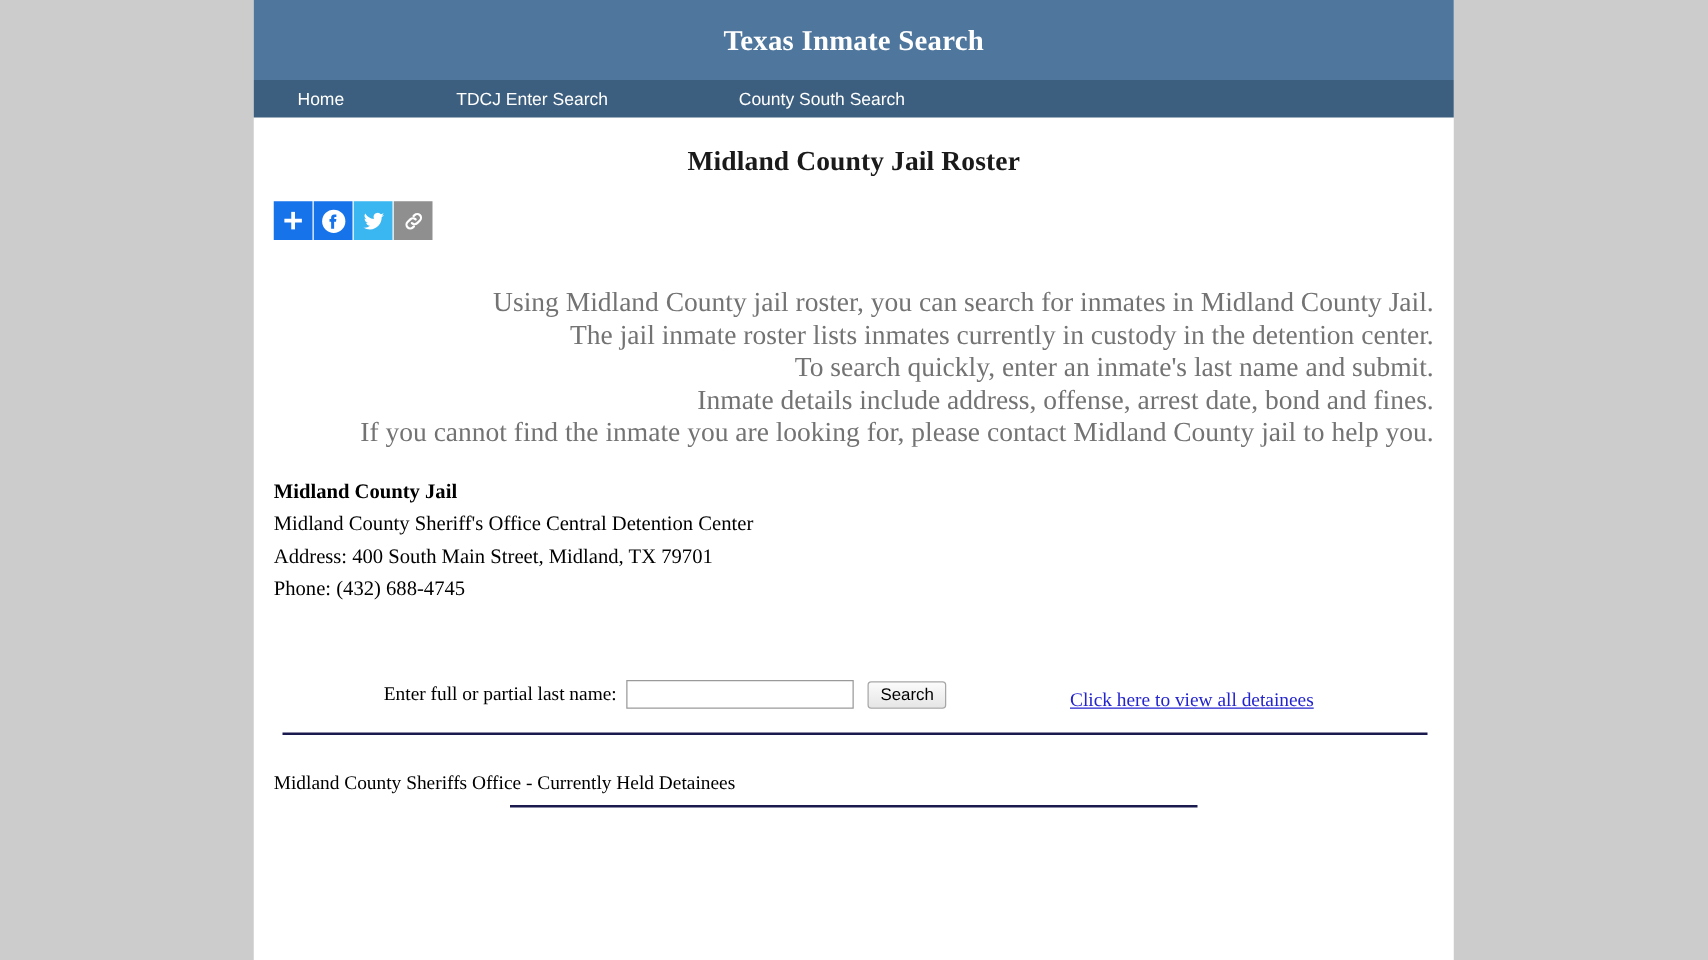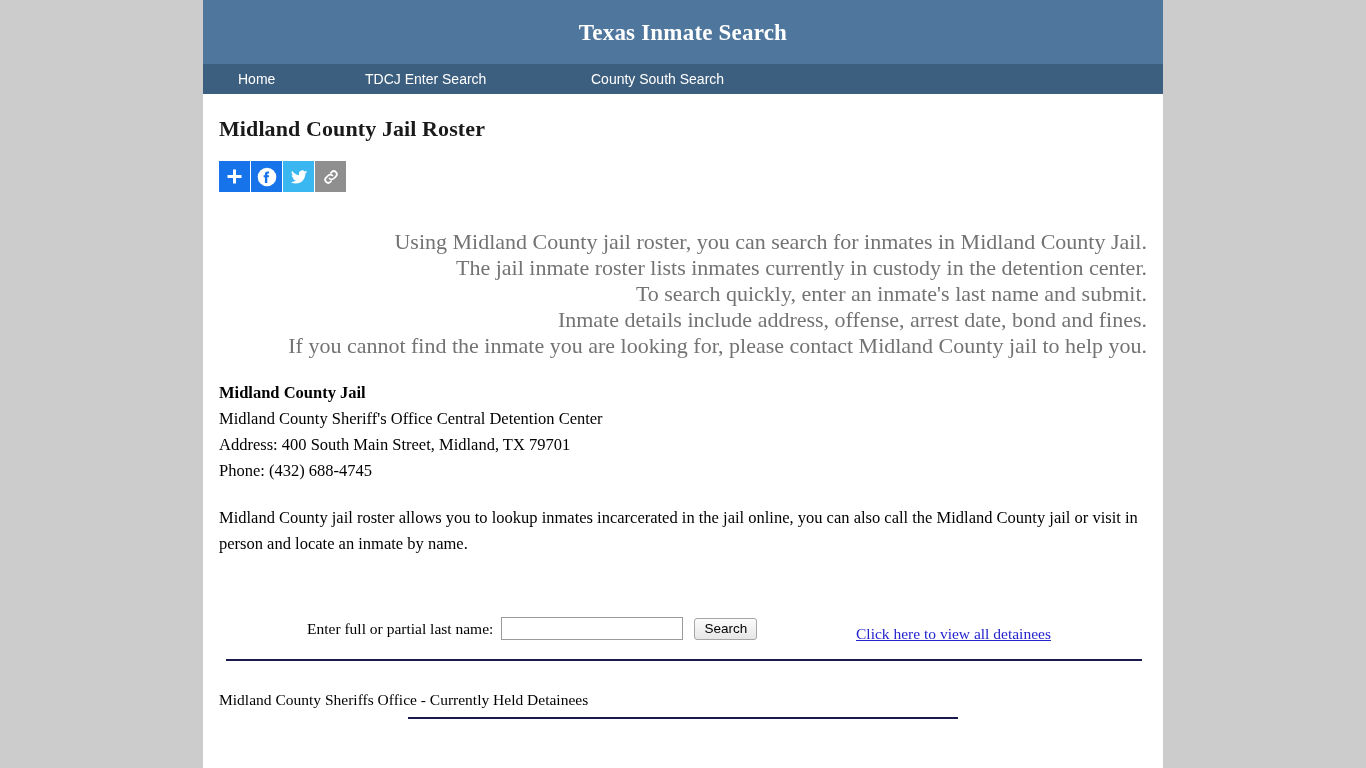--- a/index.html
+++ b/index.html
@@ -71,20 +71,21 @@
   }
 
   #page-title {
     margin: 0;
     padding-top: 22px;
     font-family: "Liberation Serif", "DejaVu Serif", serif;
     font-size: 22px;
     font-weight: bold;
     color: #1a1a1a;
     letter-spacing: 0.1px;
+    text-align: center;
   }
 
   
   #share-bar {
     margin-top: 19px;
     display: flex;
     gap: 1px;
   }
   .share-btn {
     width: 31px;
@@ -272,21 +273,20 @@
       <span class="ln">If you cannot find the inmate you are looking for, please contact Midland County jail to help you.</span>
     </div>
 
     <div class="jail-block">
       <span class="jail-name">Midland County Jail</span>
       <span class="ln">Midland County Sheriff's Office Central Detention Center</span>
       <span class="ln">Address: 400 South Main Street, Midland, TX 79701</span>
       <span class="ln">Phone: (432) 688-4745</span>
     </div>
 
-    <div class="closing-para">Midland County jail roster allows you to lookup inmates incarcerated in the jail online, you can also call the Midland County jail or visit in person and locate an inmate by name.</div>
 
     <div id="search-area">
       <div id="search-form">
         <label id="search-label">Enter full or partial last name:</label>
         <input id="lastname-input" type="text" value="" style="">
         <button id="search-button">Search</button>
       </div>
       <a id="view-all-link">Click here to view all detainees</a>
     </div>
 

